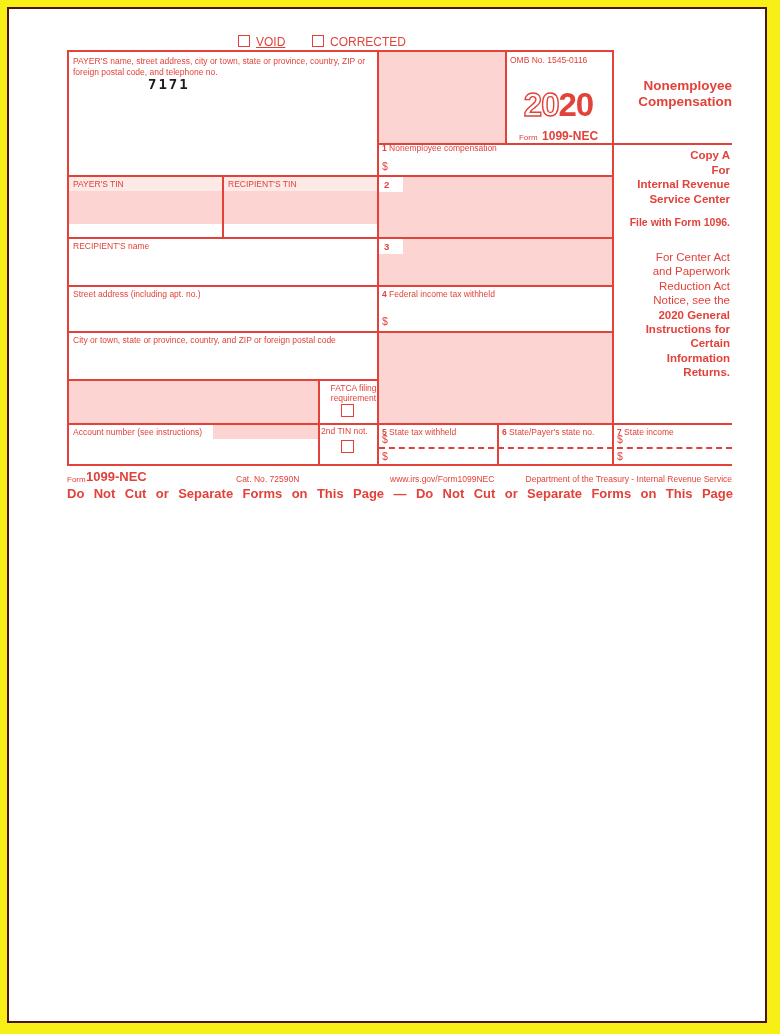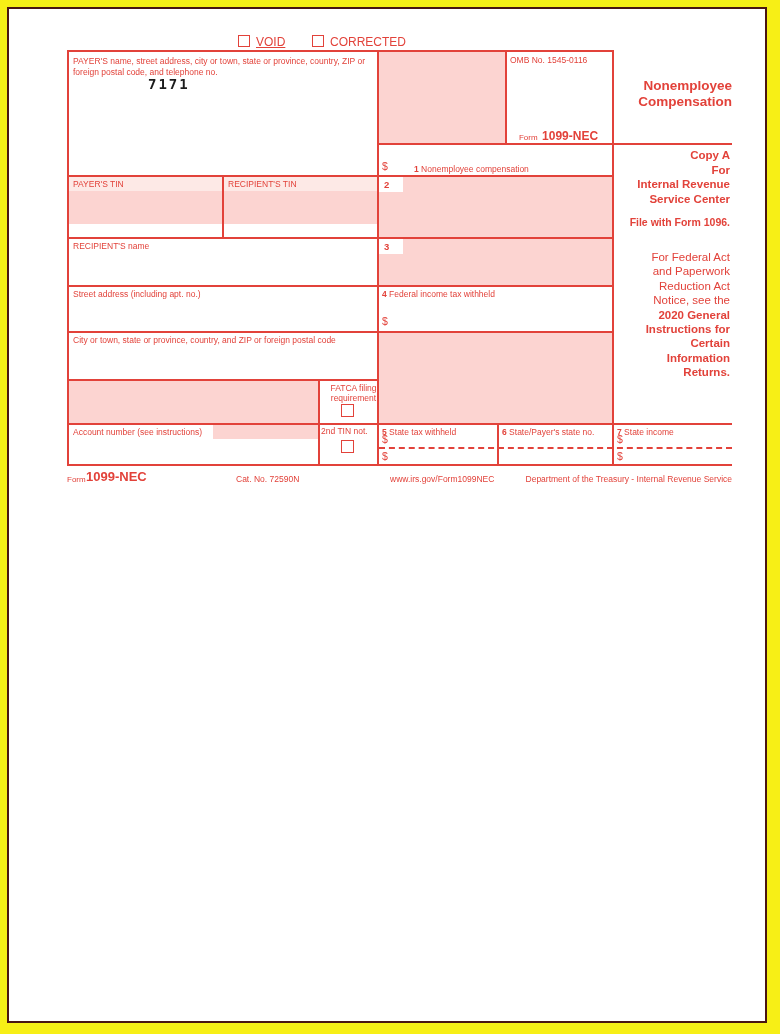--- a/index.html
+++ b/index.html
@@ -78,20 +78,21 @@
   <div class="vl" style="left:318px;top:379px;height:85px;"></div>
   <div class="vl" style="left:377px;top:50px;height:414px;"></div>
   <div class="vl" style="left:505px;top:50px;height:93px;"></div>
   <div class="vl" style="left:612px;top:50px;height:414px;"></div>
   <div class="vl" style="left:497px;top:423px;height:41px;"></div>
 
   <div class="chip" style="left:379px;top:177px;">2</div>
   <div class="chip" style="left:379px;top:239px;">3</div>
 
   <div class="omb">OMB No. 1545-0116</div>
+  <div class="year"><span class="outline">20</span><span class="solid">20</span></div>
   <div class="ombform">
     <span class="fw">Form</span>
     <span class="fn">1099-NEC</span>
   </div>
   <div class="title">
     <div>Nonemployee</div>
     <div>Compensation</div>
   </div>
 
   <div class="lbl" style="left:73px;top:56px;width:298px;">PAYER'S name, street address, city or town, state or province, country, ZIP or foreign postal code, and telephone no.</div>
@@ -100,21 +101,21 @@
   <div class="lbl" style="left:73px;top:241px;">RECIPIENT'S name</div>
   <div class="lbl" style="left:73px;top:289px;">Street address (including apt. no.)</div>
   <div class="lbl" style="left:73px;top:335px;">City or town, state or province, country, and ZIP or foreign postal code</div>
   <div class="fatcalbl" style="top:383px;">FATCA filing</div>
   <div class="fatcalbl" style="top:393px;">requirement</div>
   <div class="cb" style="left:341px;top:404px;width:13px;height:13px;"></div>
   <div class="lbl" style="left:73px;top:427px;">Account number (see instructions)</div>
   <div class="lbl" style="left:321px;top:426px;width:55px;">2nd TIN not.</div>
   <div class="cb" style="left:341px;top:440px;width:13px;height:13px;"></div>
 
-  <div class="lbl" style="left:382px;top:164px;margin-left:32px;"><span class="bnum">1</span> <span>Nonemployee compensation</span></div>
+  <div class="lbl" style="left:382px;top:143px;"><span class="bnum">1</span> <span>Nonemployee compensation</span></div>
   <div class="dollar" style="left:382px;top:161px;">$</div>
 
   <div class="lbl" style="left:382px;top:289px;"><span class="bnum">4</span> <span>Federal income tax withheld</span></div>
   <div class="dollar" style="left:382px;top:316px;">$</div>
 
   <div class="lbl" style="left:382px;top:427px;"><span class="bnum">5</span> <span>State tax withheld</span></div>
   <div class="dollar" style="left:382px;top:434px;">$</div>
   <div class="dollar" style="left:382px;top:451px;">$</div>
 
   <div class="lbl" style="left:502px;top:427px;"><span class="bnum">6</span> <span>State/Payer's state no.</span></div>
@@ -124,29 +125,30 @@
   <div class="dollar" style="left:617px;top:451px;">$</div>
 
   <div class="copya">
     <div>Copy A</div>
     <div>For</div>
     <div>Internal Revenue</div>
     <div>Service Center</div>
     <span class="filewith">File with Form 1096.</span>
   </div>
   <div class="privacy">
-    <div>For Federal Act</div>
+    <div>For Center Act</div>
     <div>and Paperwork</div>
     <div>Reduction Act</div>
     <div>Notice, see the</div>
     <div class="b">2020 General</div>
     <div class="b">Instructions for</div>
     <div class="b">Certain</div>
     <div class="b">Information</div>
     <div class="b">Returns.</div>
   </div>
 
   <div class="foot-small" style="left:67px;top:475px;font-size:8px;">Form</div>
   <div class="foot-small" style="left:86px;top:470px;font-weight:bold;font-size:13px;line-height:14px;">1099-NEC</div>
   <div class="foot-small" style="left:236px;top:474px;text-align:right;">Cat. No. 72590N</div>
   <div class="foot-small" style="left:390px;top:474px;">www.irs.gov/Form1099NEC</div>
   <div class="foot-small" style="right:48px;top:474px;">Department of the Treasury - Internal Revenue Service</div>
+  <div class="cutline"><span>Do Not Cut or Separate Forms on This Page</span> <span>—</span> <span>Do Not Cut or Separate Forms on This Page</span></div>
 </div>
 
 </body></html>

